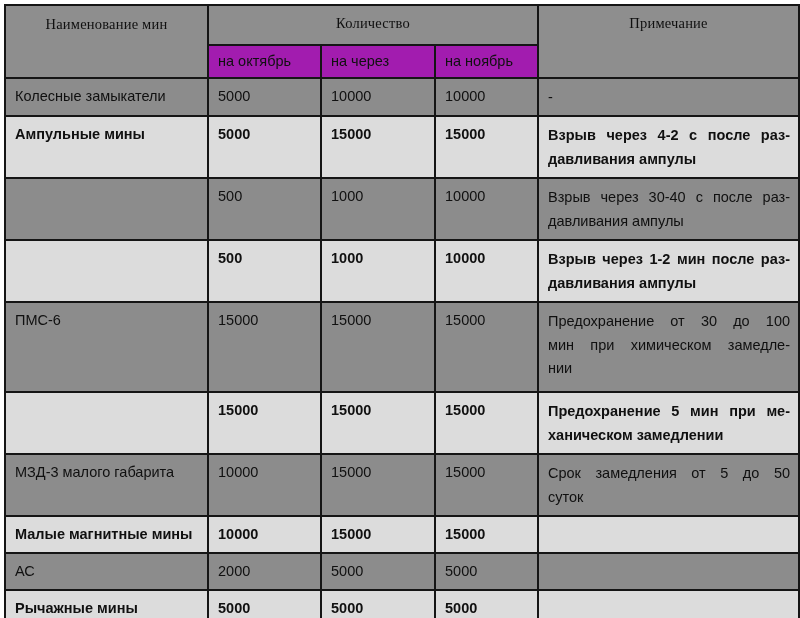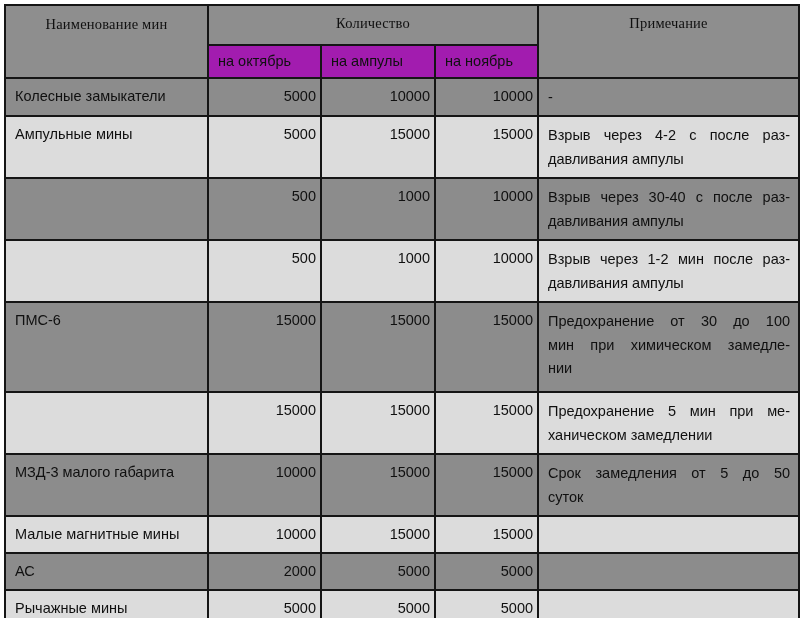--- a/index.html
+++ b/index.html
@@ -68,34 +68,33 @@
     background: #a21caf;
     text-align: left;
     font-size: 14.5px;
     height: 31px;
   }
   .hdr-sub .cellpad {
     padding: 7px 0 6px 9px;
   }
 
   
-  tr.shade-light > td { background: #dcdcdc; }
+  tr.shade-light > td { background: #dcdcdc; font-weight: bold; }
   tr.shade-dark  > td { background: #8c8c8c; }
 
   td.name-cell .cellpad {
     padding: 7px 4px 6px 9px;
     font-size: 14.5px;
     line-height: 1.5;
     white-space: nowrap;
   }
   td.num-cell .cellpad {
     padding: 7px 4px 6px 9px;
     font-size: 14.5px;
     line-height: 1.5;
-    text-align: right;
   }
   td.note-cell .cellpad {
     padding: 7px 8px 6px 9px;
     font-size: 14.5px;
     line-height: 1.62;
     text-align: justify;
     text-align-last: left;
     hyphens: manual;
   }
   td.note-cell .nline { display: block; }
@@ -133,21 +132,21 @@
         </th>
         <th class="hdr-main" rowspan="2">
           <div class="cellpad">Примечание</div>
         </th>
       </tr>
       <tr>
         <th class="hdr-sub">
           <div class="cellpad">на октябрь</div>
         </th>
         <th class="hdr-sub">
-          <div class="cellpad">на ампулы</div>
+          <div class="cellpad">на через</div>
         </th>
         <th class="hdr-sub">
           <div class="cellpad">на ноябрь</div>
         </th>
       </tr>
     </thead>
     <tbody id="table-body">
         <tr class="shade-dark h1">
           <td class="name-cell">
             <div class="cellpad">Колесные замыкатели</div>

